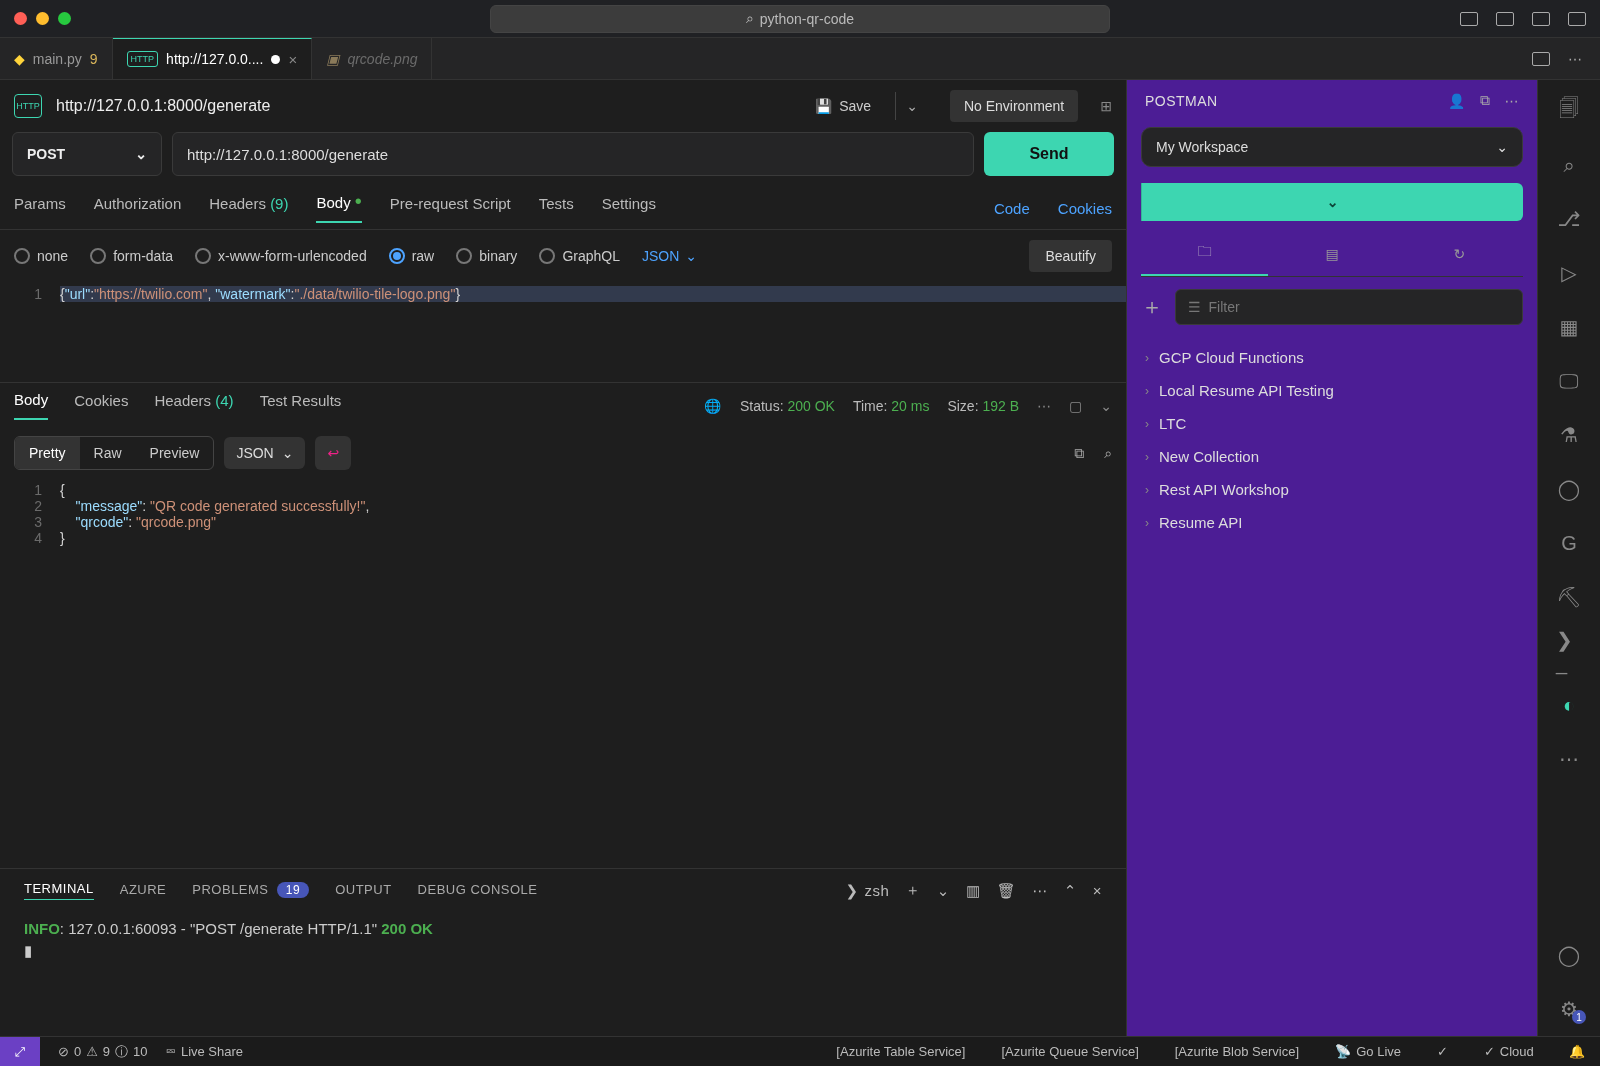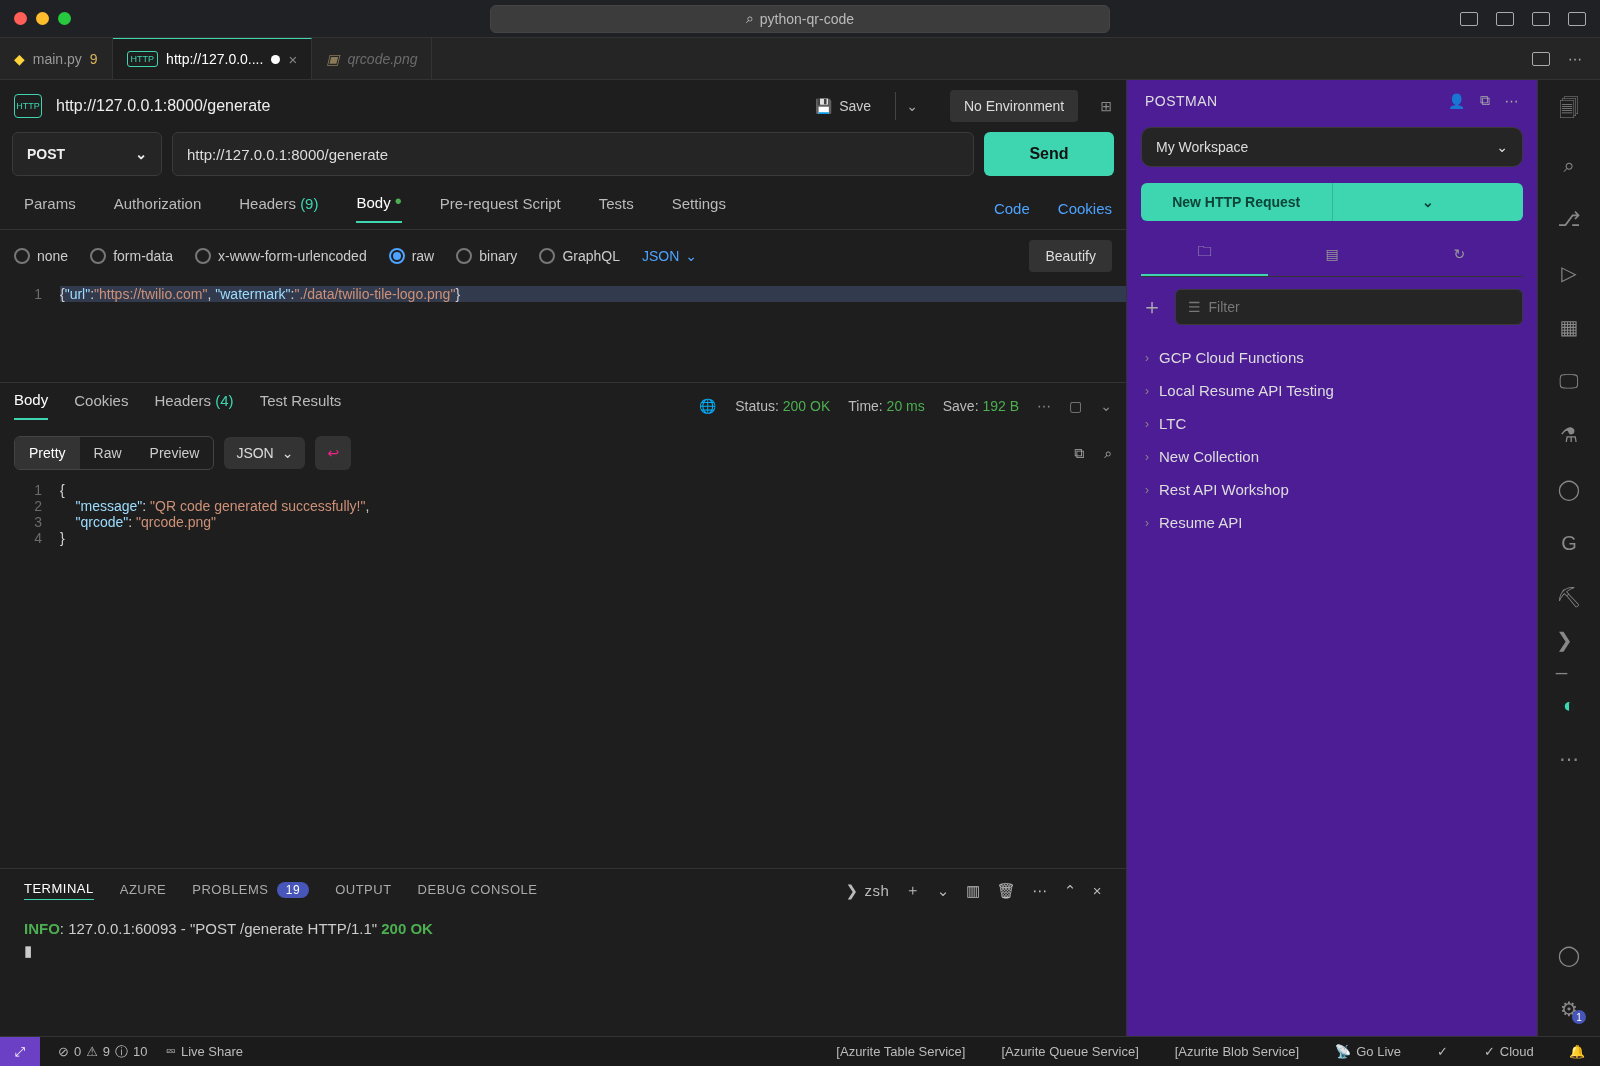--- a/index.html
+++ b/index.html
@@ -32,21 +32,21 @@
 .req-header .spacer{margin-left:auto}
 .save-btn { display:flex;align-items:center;gap:6px; color:#ccc; padding:6px 10px;}
 .chev-btn{ padding:6px 10px;border-left:1px solid #444;color:#aaa;}
 .env-pill { background:#333; padding:8px 14px; border-radius:4px; color:#ddd; margin-left:8px;}
 .env-icon{ margin-left:8px; color:#888;}
 .url-row { display:flex; gap:10px; padding:0 12px 12px; }
 .method-sel { width:150px; height:44px; background:#252526; border:1px solid #3a3a3a; border-radius:6px; display:flex; align-items:center; padding:0 14px; color:#eee; font-weight:600; justify-content:space-between; }
 .url-input { flex:1; height:44px; background:#252526; border:1px solid #3a3a3a; border-radius:6px; color:#ddd; padding:0 14px; font-size:15px; }
 .send-btn { width:130px; height:44px; background:#3dd6b1; color:#111; font-weight:700; border:none; border-radius:6px; font-size:16px; }
 .req-tabs { display:flex; gap:28px; padding:0 14px; height:42px; align-items:center; border-bottom:1px solid #333; font-size:15px; color:#bbb; }
-.req-tabs .rt { cursor:pointer; padding-bottom:10px;margin-left:10px; }
+.req-tabs .rt { cursor:pointer; padding-bottom:10px; }
 .req-tabs .rt.active { color:#fff; border-bottom:2px solid #3dd6b1; }
 .req-tabs .cnt{color:#3dd6b1}
 .req-tabs .spacer{margin-left:auto}
 .req-tabs .link{color:#4da3ff; cursor:pointer; padding-bottom:0;}
 .body-controls { display:flex; align-items:center; gap:22px; padding:10px 14px; }
 .radio { display:flex;align-items:center;gap:7px; color:#ccc; cursor:pointer;}
 .rcirc{ width:16px;height:16px;border:2px solid #777;border-radius:50%; display:inline-flex;align-items:center;justify-content:center;}
 .rcirc.sel{border-color:#4da3ff}
 .rcirc.sel::after{content:'';width:8px;height:8px;background:#4da3ff;border-radius:50%}
 .type-sel{color:#4da3ff;display:flex;align-items:center;gap:6px;cursor:pointer}
@@ -224,21 +224,21 @@
 
   <div class="resp-tabs">
     <span class="rt active">Body</span>
     <span class="rt">Cookies</span>
     <span class="rt"><span>Headers</span> <span style="color:#3dd6b1">(4)</span></span>
     <span class="rt">Test Results</span>
     <div class="resp-info">
       <span>🌐</span>
       <span><span>Status:</span> <span class="ok">200 OK</span></span>
       <span><span>Time:</span> <span class="ms">20 ms</span></span>
-      <span><span>Save:</span> <span class="sz">192 B</span></span>
+      <span><span>Size:</span> <span class="sz">192 B</span></span>
       <span style="color:#888">⋯</span>
       <span style="color:#888">▢</span>
       <span style="color:#888">⌄</span>
     </div>
   </div>
 
   <div class="resp-toolbar">
     <div class="seg">
       <span class="active">Pretty</span>
       <span>Raw</span>
@@ -306,21 +306,20 @@
     <span class="spacer"></span>
     <span class="ic">👤</span>
     <span class="ic">⧉</span>
     <span class="ic">⋯</span>
   </div>
   <div class="ws-sel">
     <span>My Workspace</span>
     <span>⌄</span>
   </div>
   <div class="new-req">
-    <button>New HTTP Request</button>
     <button class="drop">⌄</button>
   </div>
   <div class="pm-tabs">
     <div class="pm-tab active">
           <span>🗀</span>
         </div>
     <div class="pm-tab">
           <span>▤</span>
         </div>
     <div class="pm-tab">

